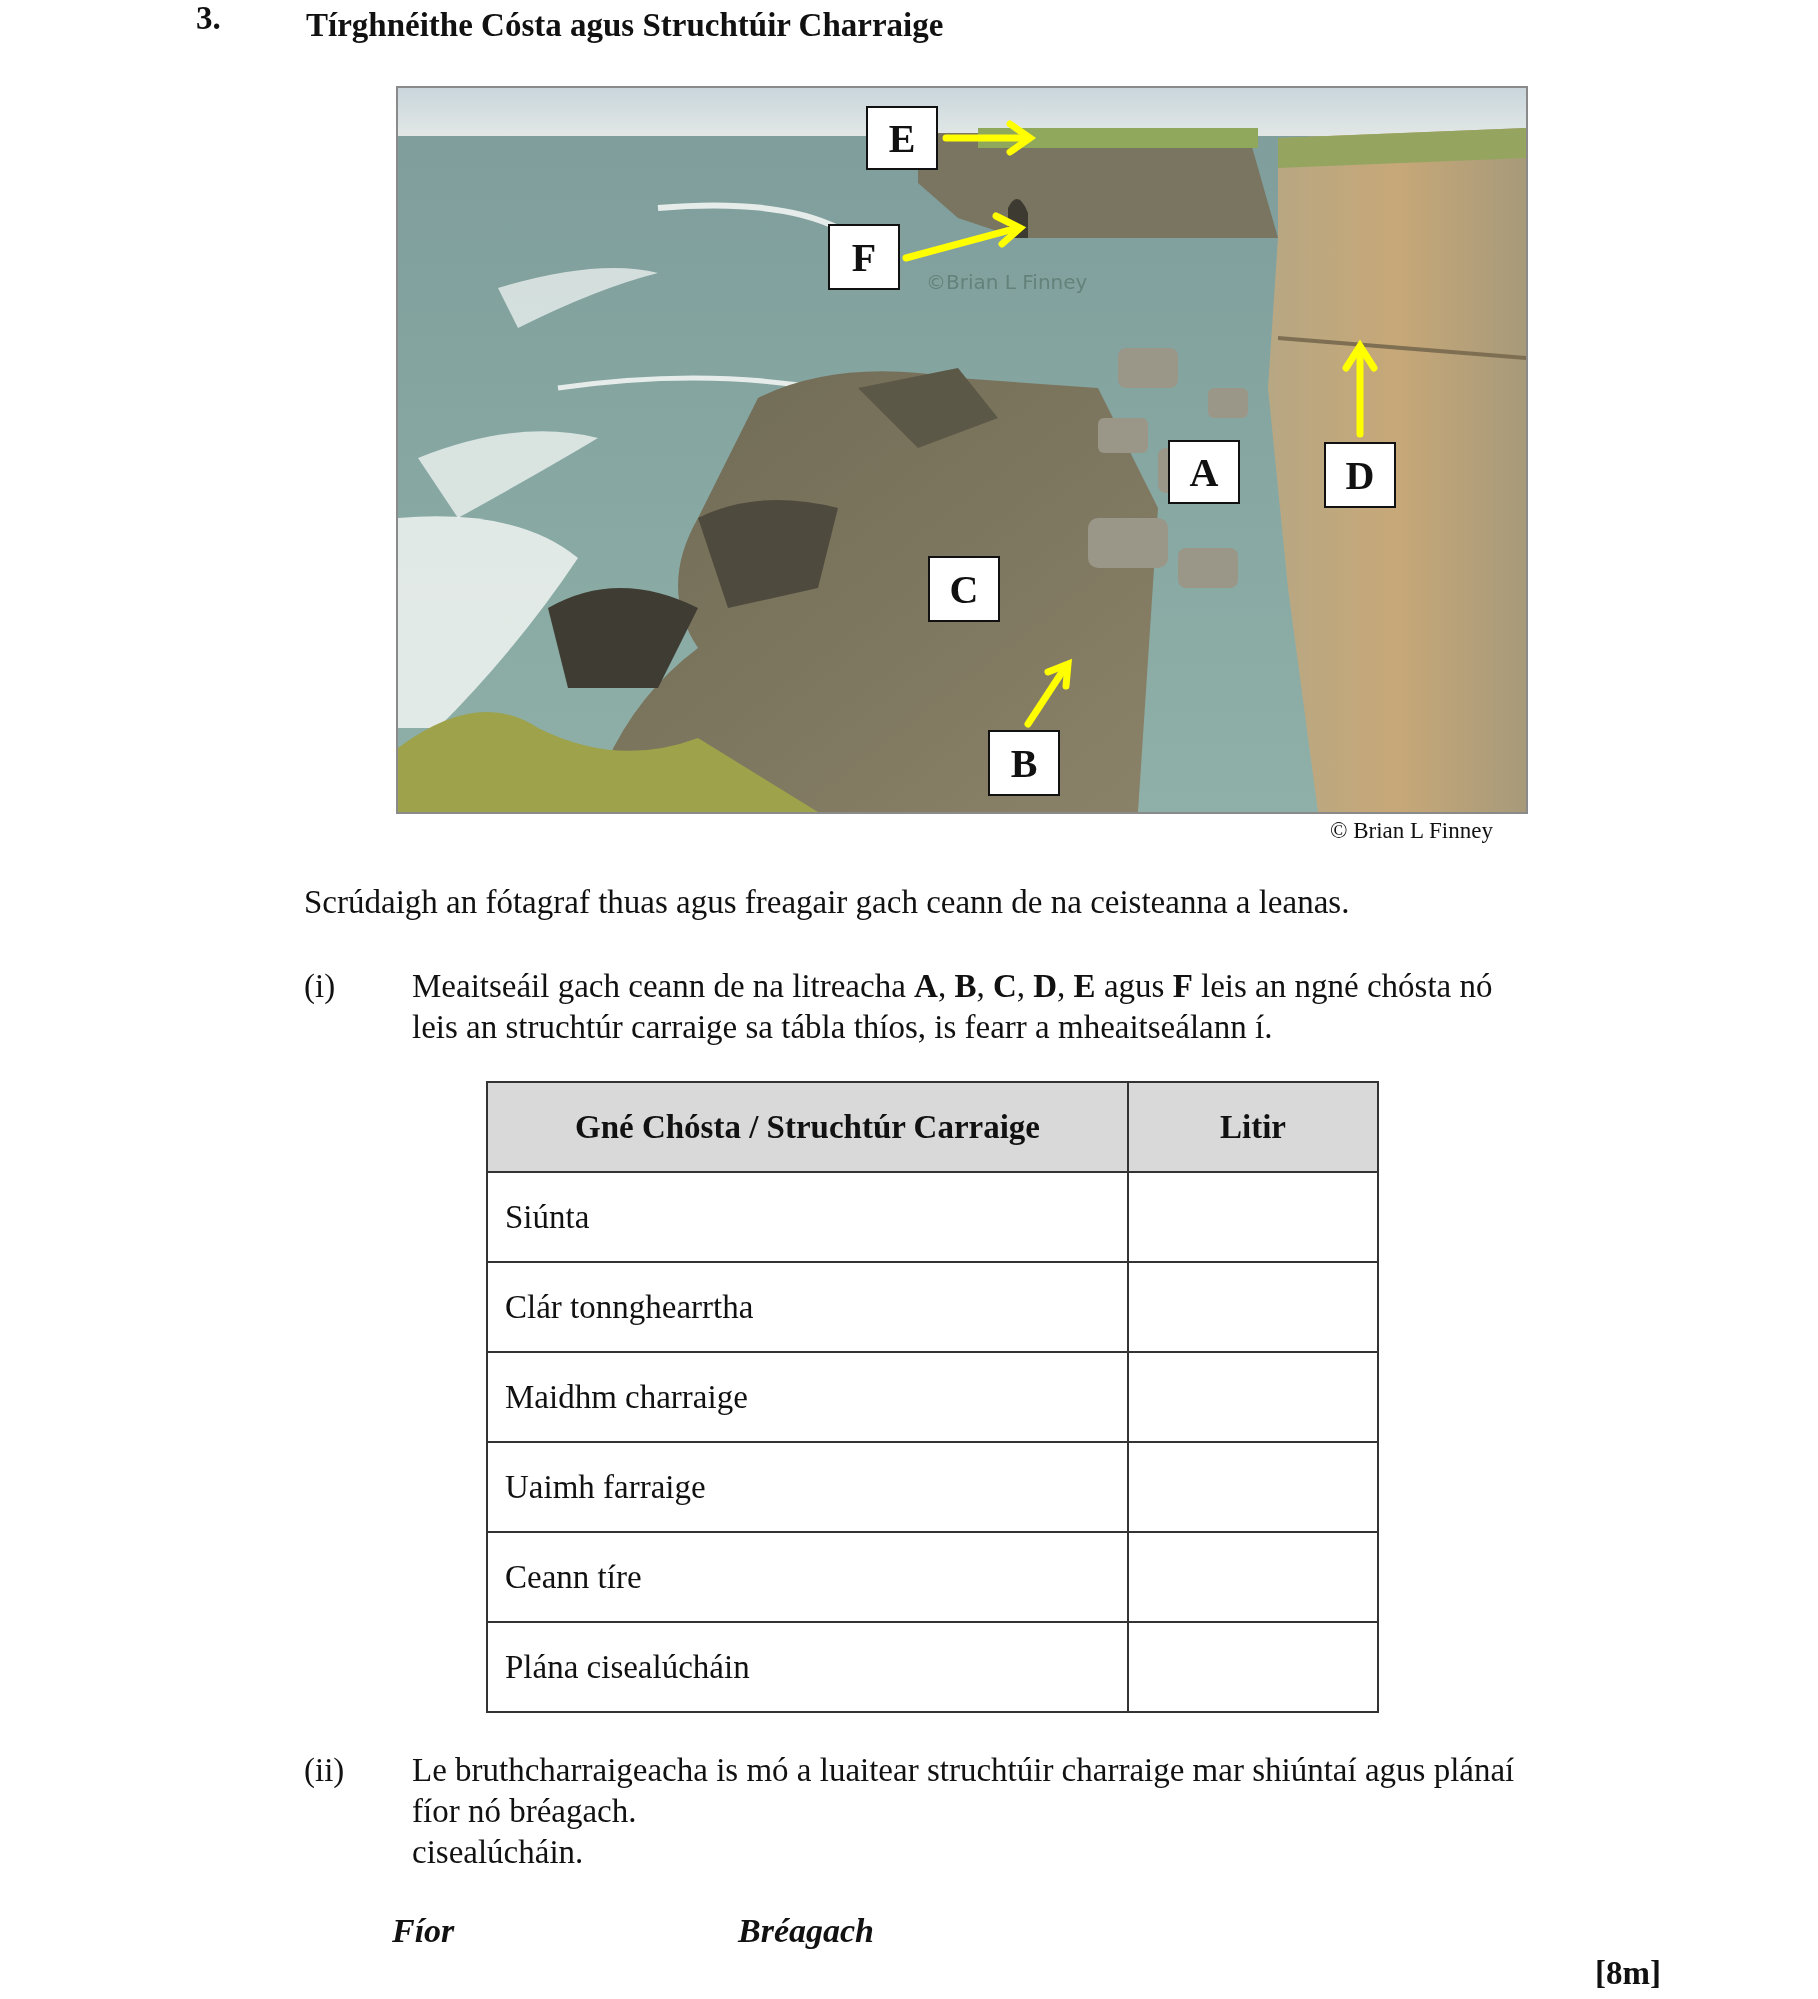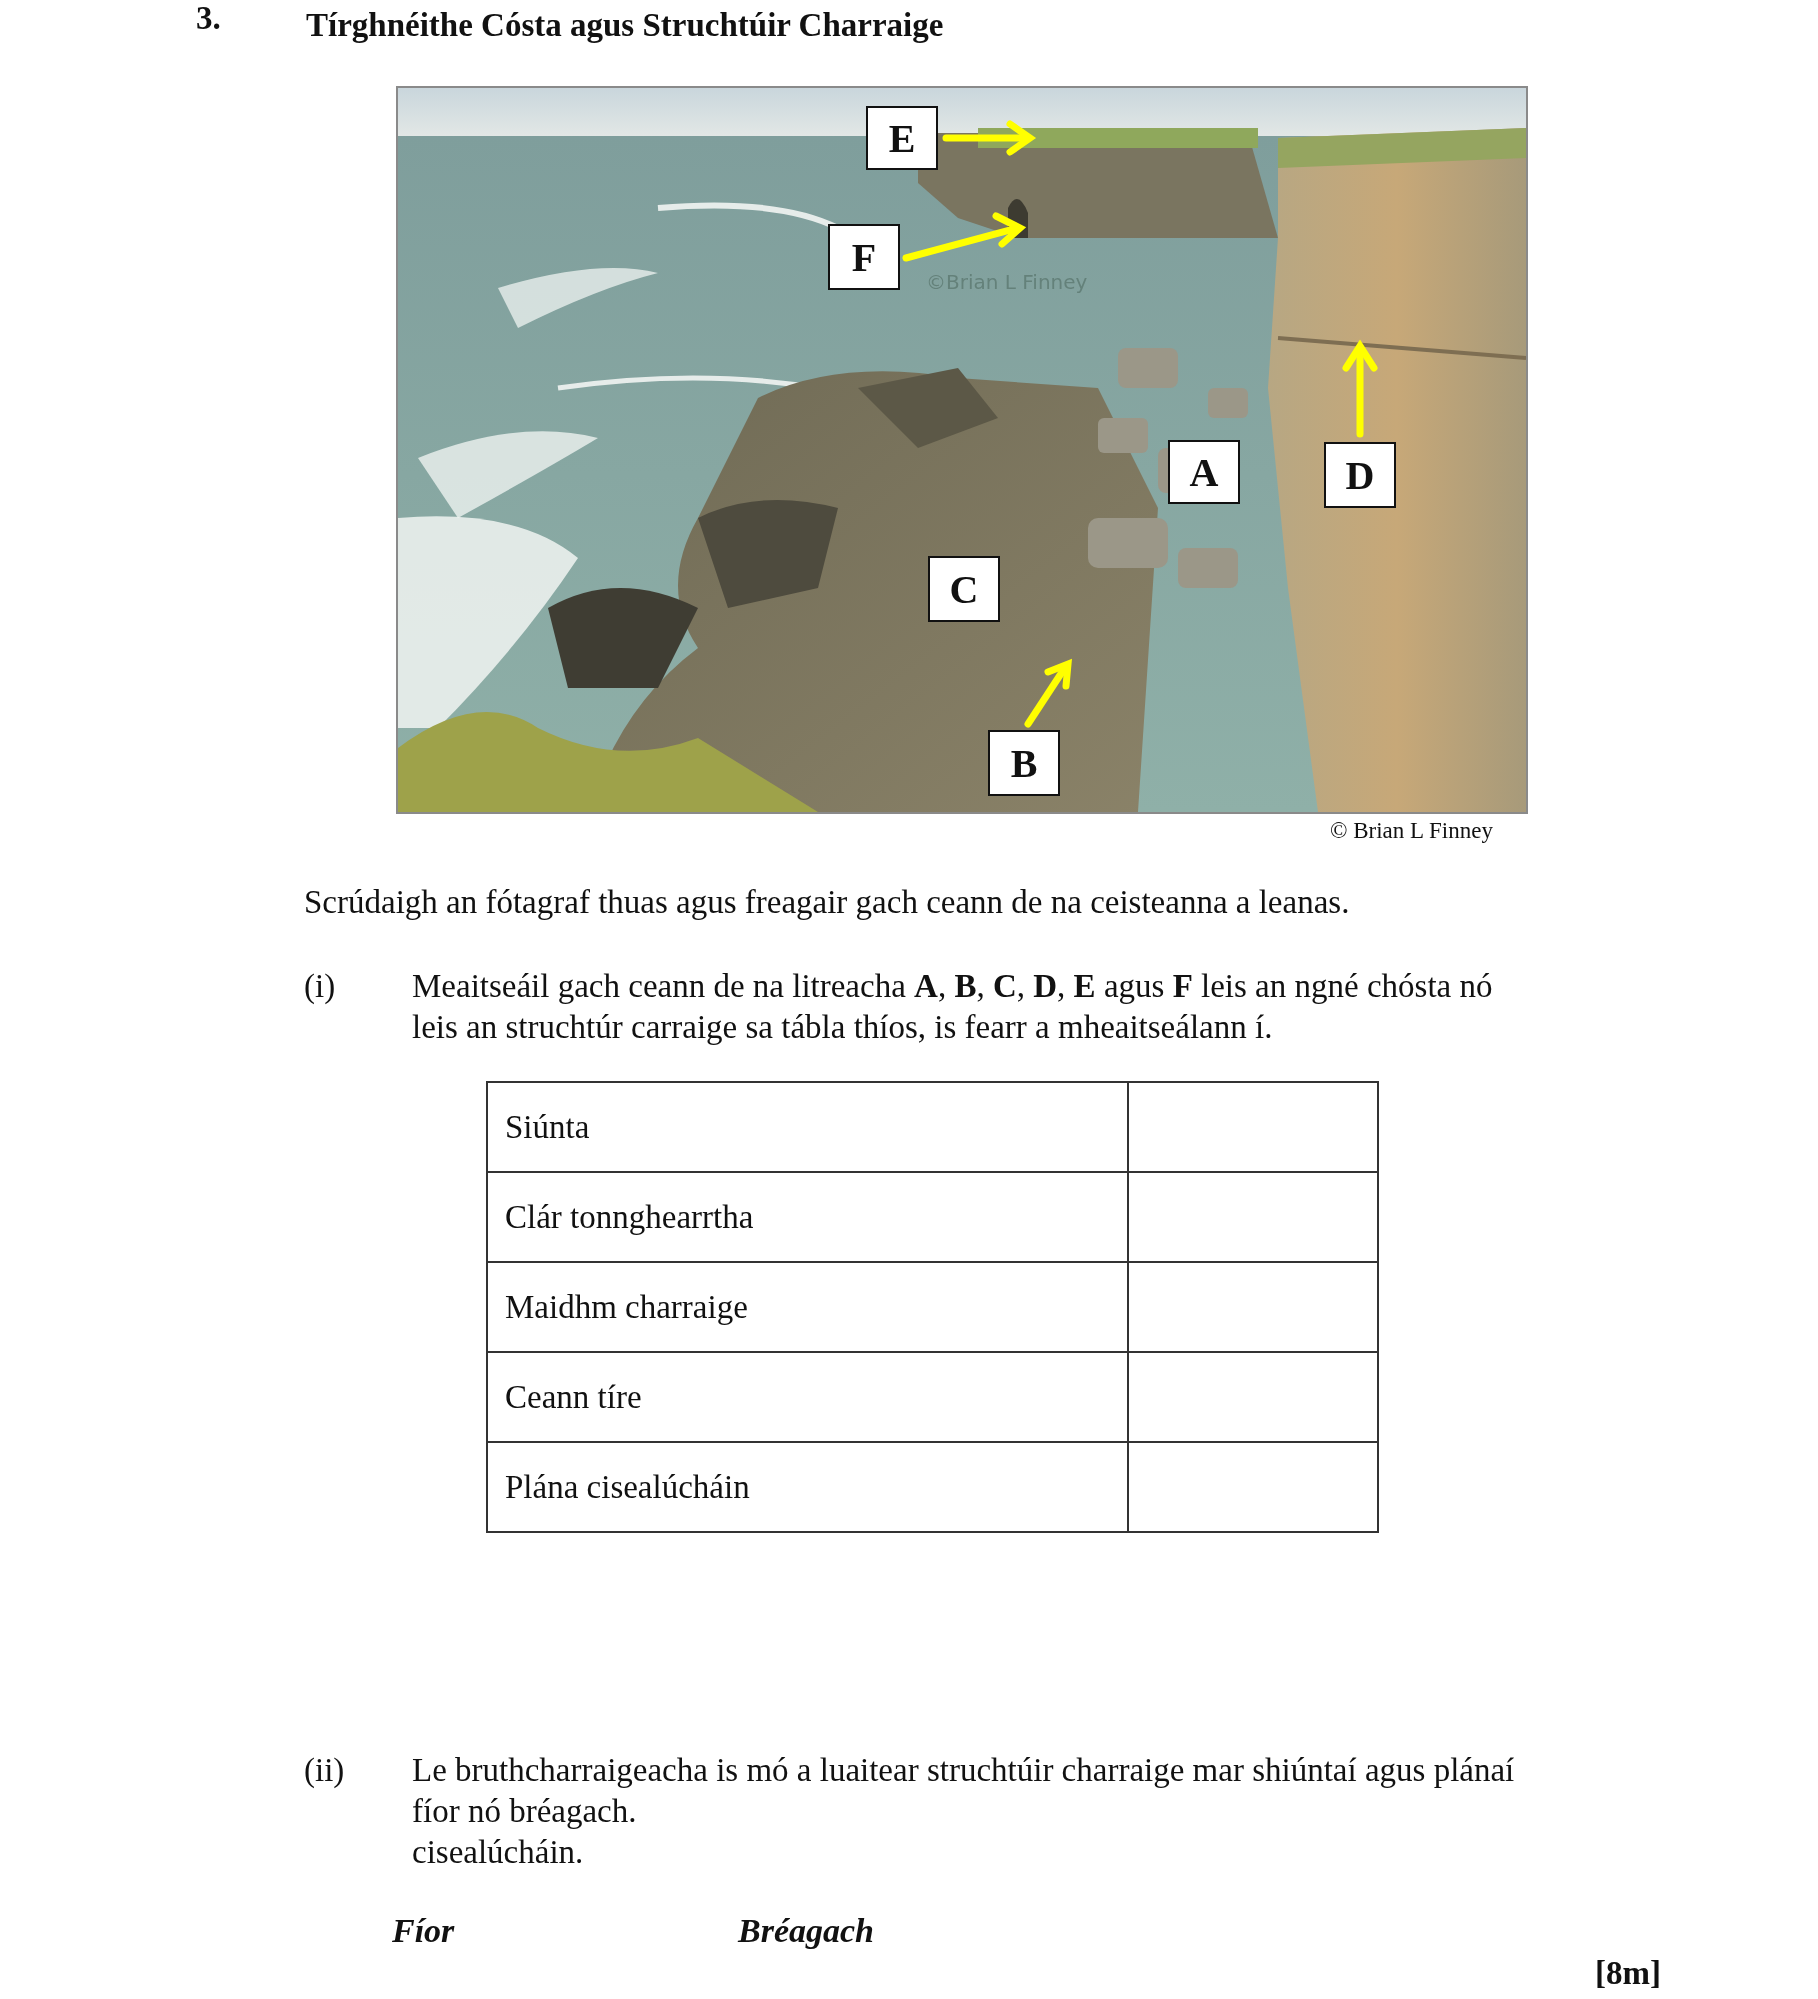--- a/index.html
+++ b/index.html
@@ -118,30 +118,38 @@
 <div class="abs intro">Scrúdaigh an fótagraf thuas agus freagair gach ceann de na ceisteanna a leanas.</div>
 
 <div class="abs part-label" style="left:304px;top:968px;">(i)</div>
 <div class="abs part-text" style="left:412px;top:966px;">
   <div><span>Meaitseáil gach ceann de na litreacha </span><b class="k">A</b><span>, </span><b class="k">B</b><span>, </span><b class="k">C</b><span>, </span><b class="k">D</b><span>, </span><b class="k">E</b><span> agus </span><b class="k">F</b><span> leis an ngné chósta nó</span></div>
   <div>leis an struchtúr carraige sa tábla thíos, is fearr a mheaitseálann í.</div>
 </div>
 
 <table class="match">
   <tbody>
+      <tr>
+    <th class="c1">Gné Chósta / Struchtúr Carraige</th>
+    <th class="c2">Litir</th>
+  </tr>
   <tr>
     <td class="c1">Siúnta</td>
     <td class="c2 answer-cell"></td>
   </tr>
   <tr>
     <td class="c1">Clár tonnghearrtha</td>
     <td class="c2 answer-cell"></td>
   </tr>
   <tr>
     <td class="c1">Maidhm charraige</td>
+    <td class="c2 answer-cell"></td>
+  </tr>
+  <tr>
+    <td class="c1">Uaimh farraige</td>
     <td class="c2 answer-cell"></td>
   </tr>
   <tr>
     <td class="c1">Ceann tíre</td>
     <td class="c2 answer-cell"></td>
   </tr>
   <tr>
     <td class="c1">Plána cisealúcháin</td>
     <td class="c2 answer-cell"></td>
   </tr>

